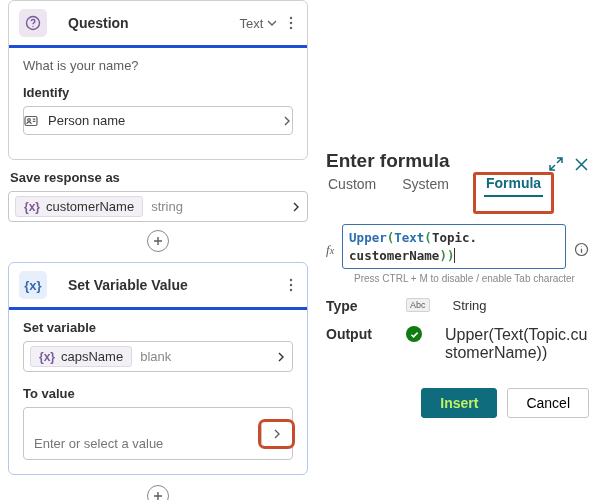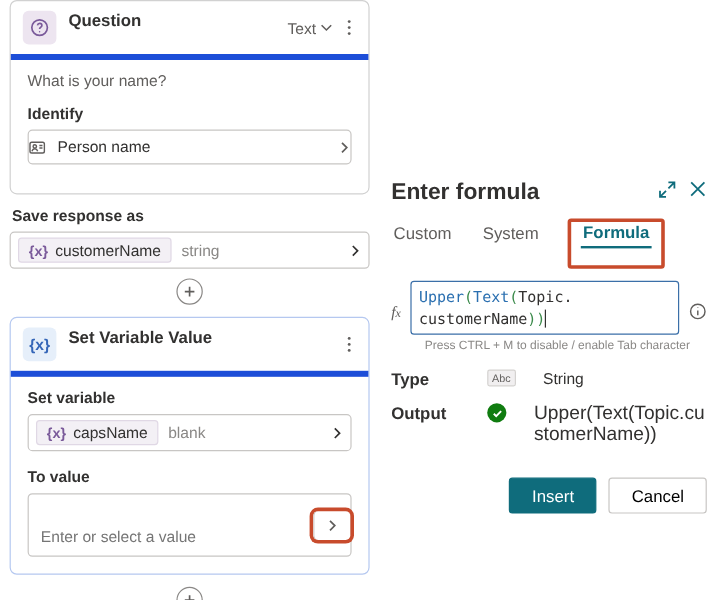--- a/index.html
+++ b/index.html
@@ -19,22 +19,24 @@
     width: 300px;
   }
   .node {
     border: 1px solid #d1d1d1;
     border-radius: 6px;
     background: #fff;
     margin-bottom: 10px;
   }
   .node-head {
     display: flex;
+    align-items: center;
     padding: 8px 10px;
-    border-bottom: 5px solid #1d4ed8;
+    border-bottom: 3px solid #1d4ed8;
+    gap: 11px;
   }
   .node-icon {
     width: 28px; height: 28px;
     background: #ede5f0;
     border-radius: 5px;
     display: flex; align-items: center; justify-content: center;
     color: #7a5a9a;
     margin-right: 10px;
   }
   .node-title { font-weight: 600; font-size: 14px; flex: 1; }
@@ -83,48 +85,49 @@
   }
   .hl-red {
     box-shadow: 0 0 0 3px #c84b2c; border-radius:4px;
   }
 
   
   .right-panel {
     position:absolute; right:6px; top:140px; width:275px;
     background:#fff; padding:10px 6px 4px 6px;
   }
-  .rp-head { display:flex; align-items:flex-start; margin-bottom:10px; }
+  .rp-head { display:flex; align-items:flex-end; }
   .rp-title { font-size:19px; font-weight:600; flex:1; }
   .rp-ico { color:#0f6c7c; margin-left:10px; font-size:16px; }
   .tabs { display:flex; gap:22px; font-size:14px; margin-bottom:10px; }
   .tab { padding:4px 2px; color:#605e5c; }
   .tab.active { color:#0f6c7c; font-weight:600; border-bottom:2px solid #0f6c7c; }
   .tab-hl { border:3px solid #c84b2c; padding:0 8px 20px; border-radius:3px; }
   .fx-row { display:flex; align-items:center; gap:8px; margin-bottom:4px; }
   .fx-ic { font-style:italic; color:#605e5c; padding-top:6px; font-family:serif; }
   .fx-box {
     border:1px solid #3b6fa8; border-radius:3px; flex:1; padding:4px 6px;
     font-family:Consolas,monospace; font-size:12.5px; line-height:1.4;
     background:#fff;
+    font-weight:bold;
   }
   .fx-box .fn { color:#2a6fb0; }
   .fx-box .paren { color:#3a8a4a; }
   .fx-box .arg { }
   .fx-box .nm2 { }
   .fx-hint { font-size:10px; color:#8a8886; margin-left:28px; margin-bottom:14px; }
   .kv { display:flex; gap:24px; align-items:flex-start; margin-bottom:12px; }
   .kv .k { width:56px; font-weight:600; font-size:14px; }
   .kv .v { flex:1; font-size:13px; color:#323130; display:flex; gap:23px; align-items:flex-start;}
   .abc { font-size:9px; background:#f1eff0; border:1px solid #d4d2d0; padding:1px 3px; border-radius:2px; color:#605e5c;}
   .check { width:16px;height:16px;border-radius:50%;background:#107c10;color:#fff;display:flex;align-items:center;justify-content:center;font-size:10px; flex-shrink:0;}
   .out-txt { font-size:16px; word-break:break-word; }
   .btn-row { display:flex; justify-content:flex-end; gap:10px; margin-top:26px; }
   .btn { padding:6px 18px; border-radius:3px; font-size:14px; border:1px solid #c8c6c4; background:#fff; }
-  .btn.primary { background:#0f6c7c; color:#ffffff; border-color:#0f6c7c; font-weight:400;}
+  .btn.primary { background:#0f6c7c; color:#bef264; border-color:#0f6c7c; font-weight:700;}
   .info-ic { color:#605e5c; padding-top:6px; }
   svg { display:block; }
 </style>
 </head>
 <body>
 
 <div class="left-col">
 
   <div class="node">
     <div class="node-head">

